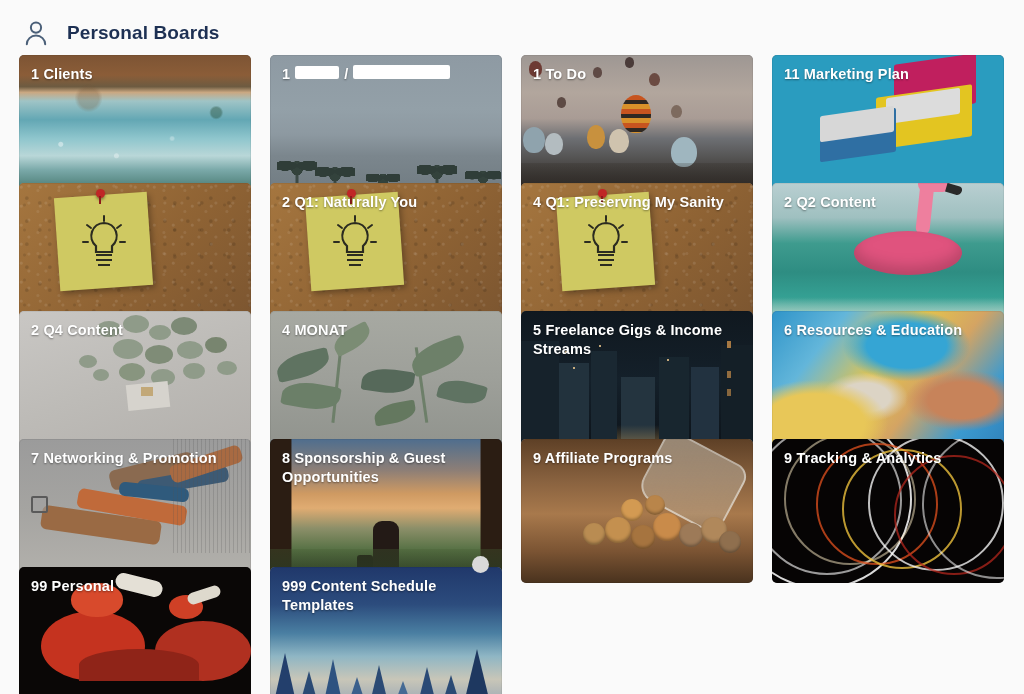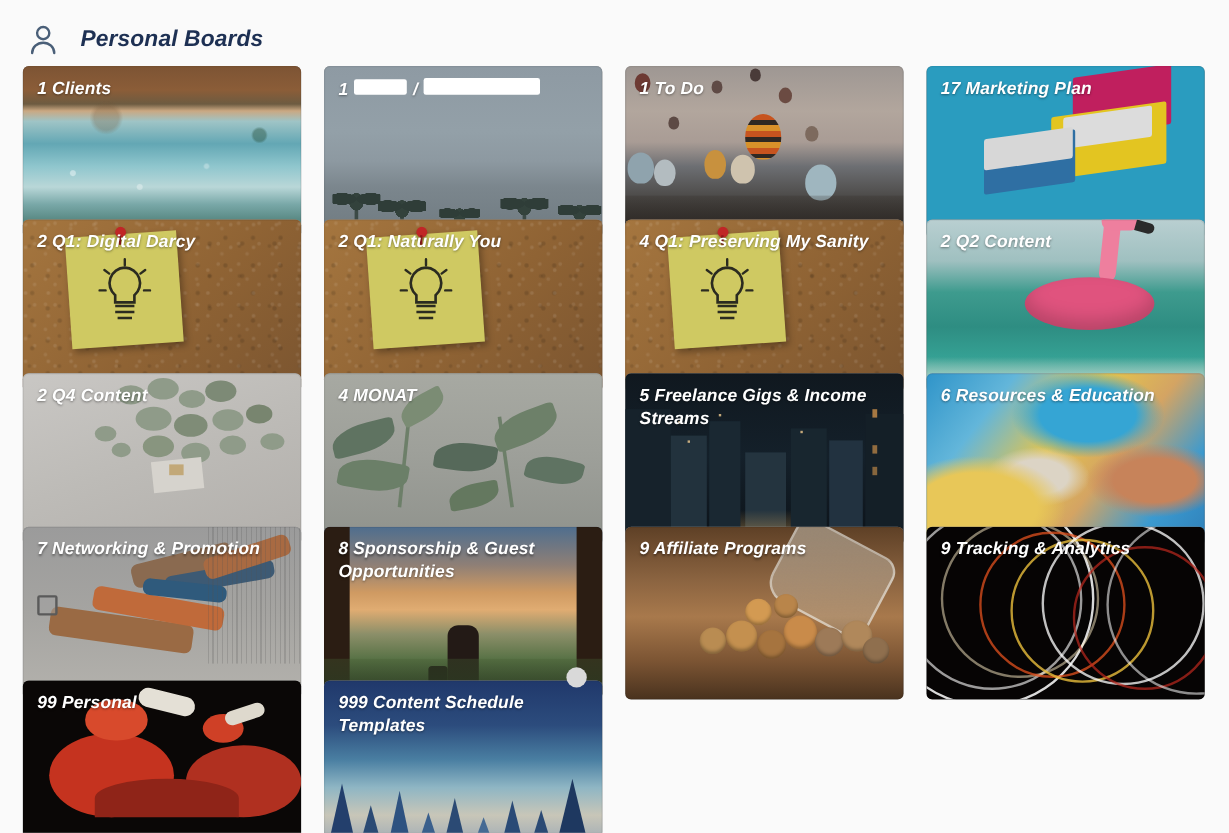--- a/index.html
+++ b/index.html
@@ -14,21 +14,20 @@
     background: #fafafa;
     font-family: "Liberation Sans", sans-serif;
     -webkit-font-smoothing: antialiased;
   }
 
   .page {
     width: 1024px;
     height: 694px;
     position: relative;
     background: #fafafa;
-    font-style: italic;
   }
 
   
   .section-header {
     display: flex;
     align-items: center;
     gap: 17px;
     padding: 13px 0 0 22px;
     height: 52px;
   }
@@ -397,34 +396,33 @@
     </div>
 
     <div class="board-tile">
       <div class="tile-art art-marketing">
         <div class="mk-box" style="left:122px;top:4px;width:82px;height:50px;background:#c01f5e;"></div>
         <div class="mk-box" style="left:104px;top:36px;width:96px;height:52px;background:#e3c521;"></div>
         <div class="mk-box" style="left:114px;top:38px;width:74px;height:26px;background:#dcdcdc;"></div>
         <div class="mk-box" style="left:48px;top:58px;width:76px;height:44px;background:#2f6fa3;"></div>
         <div class="mk-box" style="left:48px;top:56px;width:74px;height:26px;background:#d7d7d7;"></div>
       </div>
-      <div class="tile-title">17 Marketing Plan</div>
+      <div class="tile-title">11 Marketing Plan</div>
     </div>
 
     <div class="board-tile">
       <div class="tile-art art-cork">
         <div class="sticky"></div>
         <div class="pin"></div>
         <svg class="bulb" viewBox="0 0 46 58">
           <path d="M23 8 a13 13 0 0 1 8 23 l0 6 -16 0 0-6 A13 13 0 0 1 23 8z" fill="none" stroke="#2b2b20" stroke-width="2.2"></path>
           <path d="M15 40 h16 M15 45 h16 M17 50 h12" stroke="#2b2b20" stroke-width="2" fill="none"></path>
           <path d="M23 1 v5 M6 10 l4 3 M40 10 l-4 3 M2 27 h5 M39 27 h5" stroke="#2b2b20" stroke-width="2" stroke-linecap="round"></path>
         </svg>
       </div>
-      <div class="tile-title">2 Q1: Digital Darcy</div>
     </div>
 
     <div class="board-tile">
       <div class="tile-art art-cork">
         <div class="sticky"></div>
         <div class="pin"></div>
         <svg class="bulb" viewBox="0 0 46 58">
           <path d="M23 8 a13 13 0 0 1 8 23 l0 6 -16 0 0-6 A13 13 0 0 1 23 8z" fill="none" stroke="#2b2b20" stroke-width="2.2"></path>
           <path d="M15 40 h16 M15 45 h16 M17 50 h12" stroke="#2b2b20" stroke-width="2" fill="none"></path>
           <path d="M23 1 v5 M6 10 l4 3 M40 10 l-4 3 M2 27 h5 M39 27 h5" stroke="#2b2b20" stroke-width="2" stroke-linecap="round"></path>

